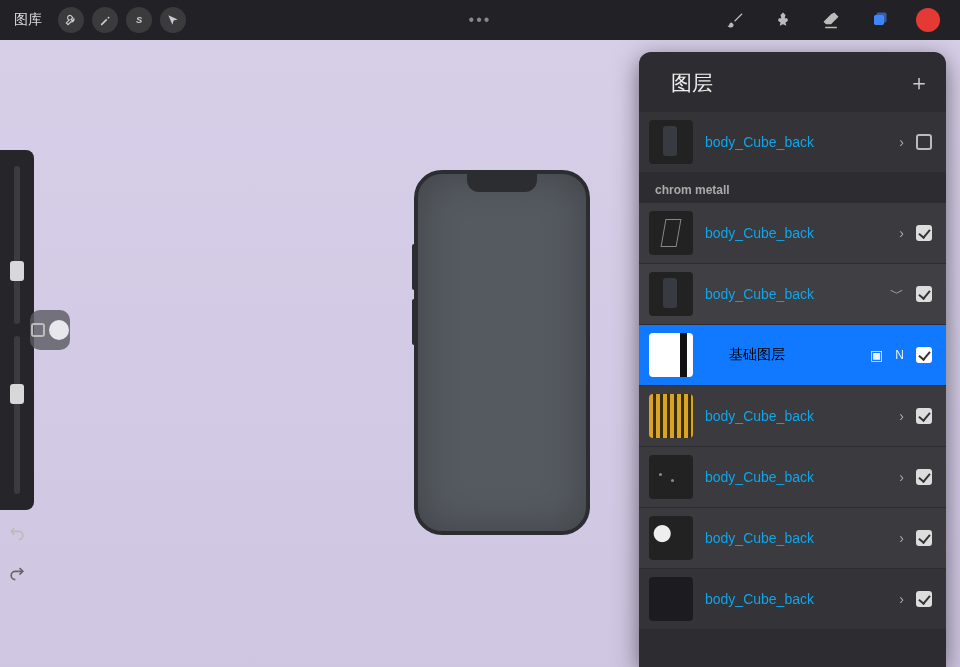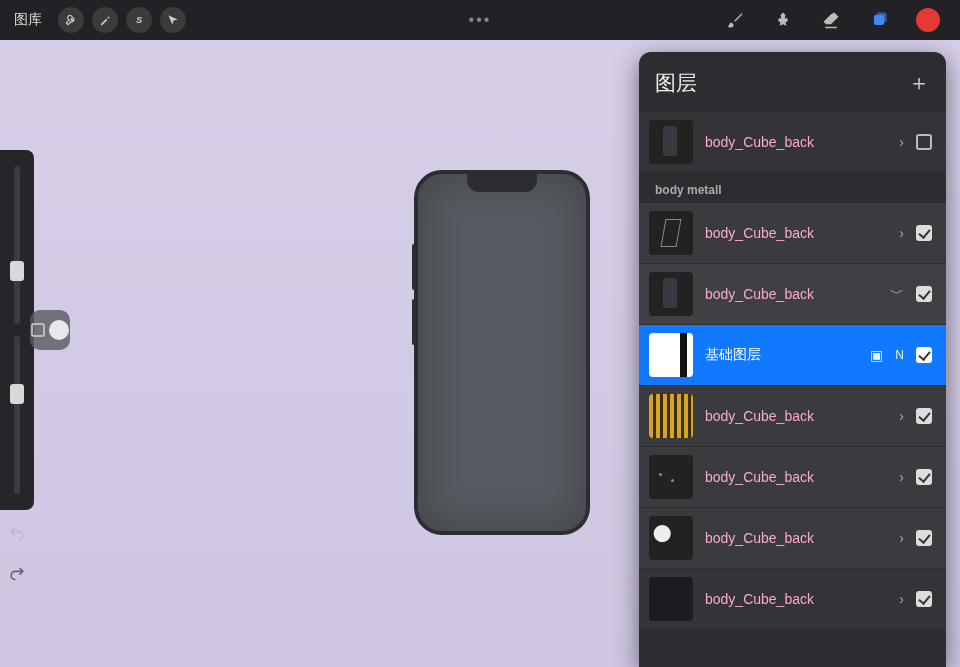--- a/index.html
+++ b/index.html
@@ -65,43 +65,43 @@
     position:absolute; right:14px; top:52px; width:307px; bottom:0;
     background:#2d2d31; border-radius:12px 12px 0 0; box-shadow:0 6px 24px rgba(0,0,0,.5);
     z-index:25; overflow:hidden; display:flex; flex-direction:column;
   }
   .layers-panel::before{
     content:""; position:absolute; top:-8px; right:52px;
     border:8px solid transparent; border-bottom-color:#2d2d31;
   }
   .panel-header{
     display:flex; align-items:center; justify-content:space-between;
-    padding:16px 16px 14px 16px; font-size:21px; color:#eee;
+    padding:16px 16px 14px 32px; font-size:21px; color:#eee;
   }
   .panel-header .plus{ font-size:22px; color:#ccc; font-weight:300;}
 
   .layer-list{ flex:1; overflow-y:auto; }
   .layer-list::-webkit-scrollbar{ width:0; }
 
   .group-header{
     padding:10px 16px 6px; font-size:12px; color:#aaa; background:#2d2d31; font-weight:600;
   }
   .layer-row{
     display:flex; align-items:center; height:60px; padding:0 14px 0 10px;
     background:#3a3a3f; margin:0 0 1px 0; gap:12px;
   }
   .layer-row.nested{ background:#3f3f44; }
   .layer-row.selected{ background:#1179ff; color:#fff; }
   .layer-row.dim{ background:#333338; }
   .row-thumb{
     width:44px; height:44px; border-radius:4px; background:#25252a;
     display:flex; align-items:center; justify-content:center; flex:none; overflow:hidden;
   }
-  .row-name{ flex:1; font-size:14px; color:#f9a8d4; white-space:nowrap; overflow:hidden; text-overflow:ellipsis;}
-  .layer-row.selected .row-name{ color:#ffffff; }
+  .row-name{ flex:1; font-size:14px; color:#0ea5e9; white-space:nowrap; overflow:hidden; text-overflow:ellipsis;}
+  .layer-row.selected .row-name{ color:#000000;margin-left:24px; }
   .row-right{ display:flex; align-items:center; gap:12px; flex:none;}
   .chev{ color:#aaa; font-size:14px;}
   .vis{
     width:16px; height:16px; border-radius:3px; border:2px solid #bbb; position:relative;
   }
   .vis.checked{ background:#ddd; border-color:#ddd;}
   .vis.checked::after{
     content:""; position:absolute; left:3px; top:0px; width:5px; height:9px;
     border:solid #333; border-width:0 2px 2px 0; transform:rotate(40deg);
   }
@@ -217,21 +217,21 @@
   </div>
   <div class="layer-list" id="layer-list">
       <div class="layer-row dim">
         <div class="row-thumb thumb-phone"></div>
         <div class="row-name">body_Cube_back</div>
         <div class="row-right">
           <span class="chev">›</span>
           <span class="vis"></span>
         </div>
       </div>
-      <div class="group-header">body metall</div>
+      <div class="group-header">chrom metall</div>
       <div class="layer-row">
         <div class="row-thumb thumb-edge"></div>
         <div class="row-name">body_Cube_back</div>
         <div class="row-right">
           <span class="chev">›</span>
           <span class="vis checked"></span>
         </div>
       </div>
       <div class="layer-row nested">
         <div class="row-thumb thumb-phone"></div>

